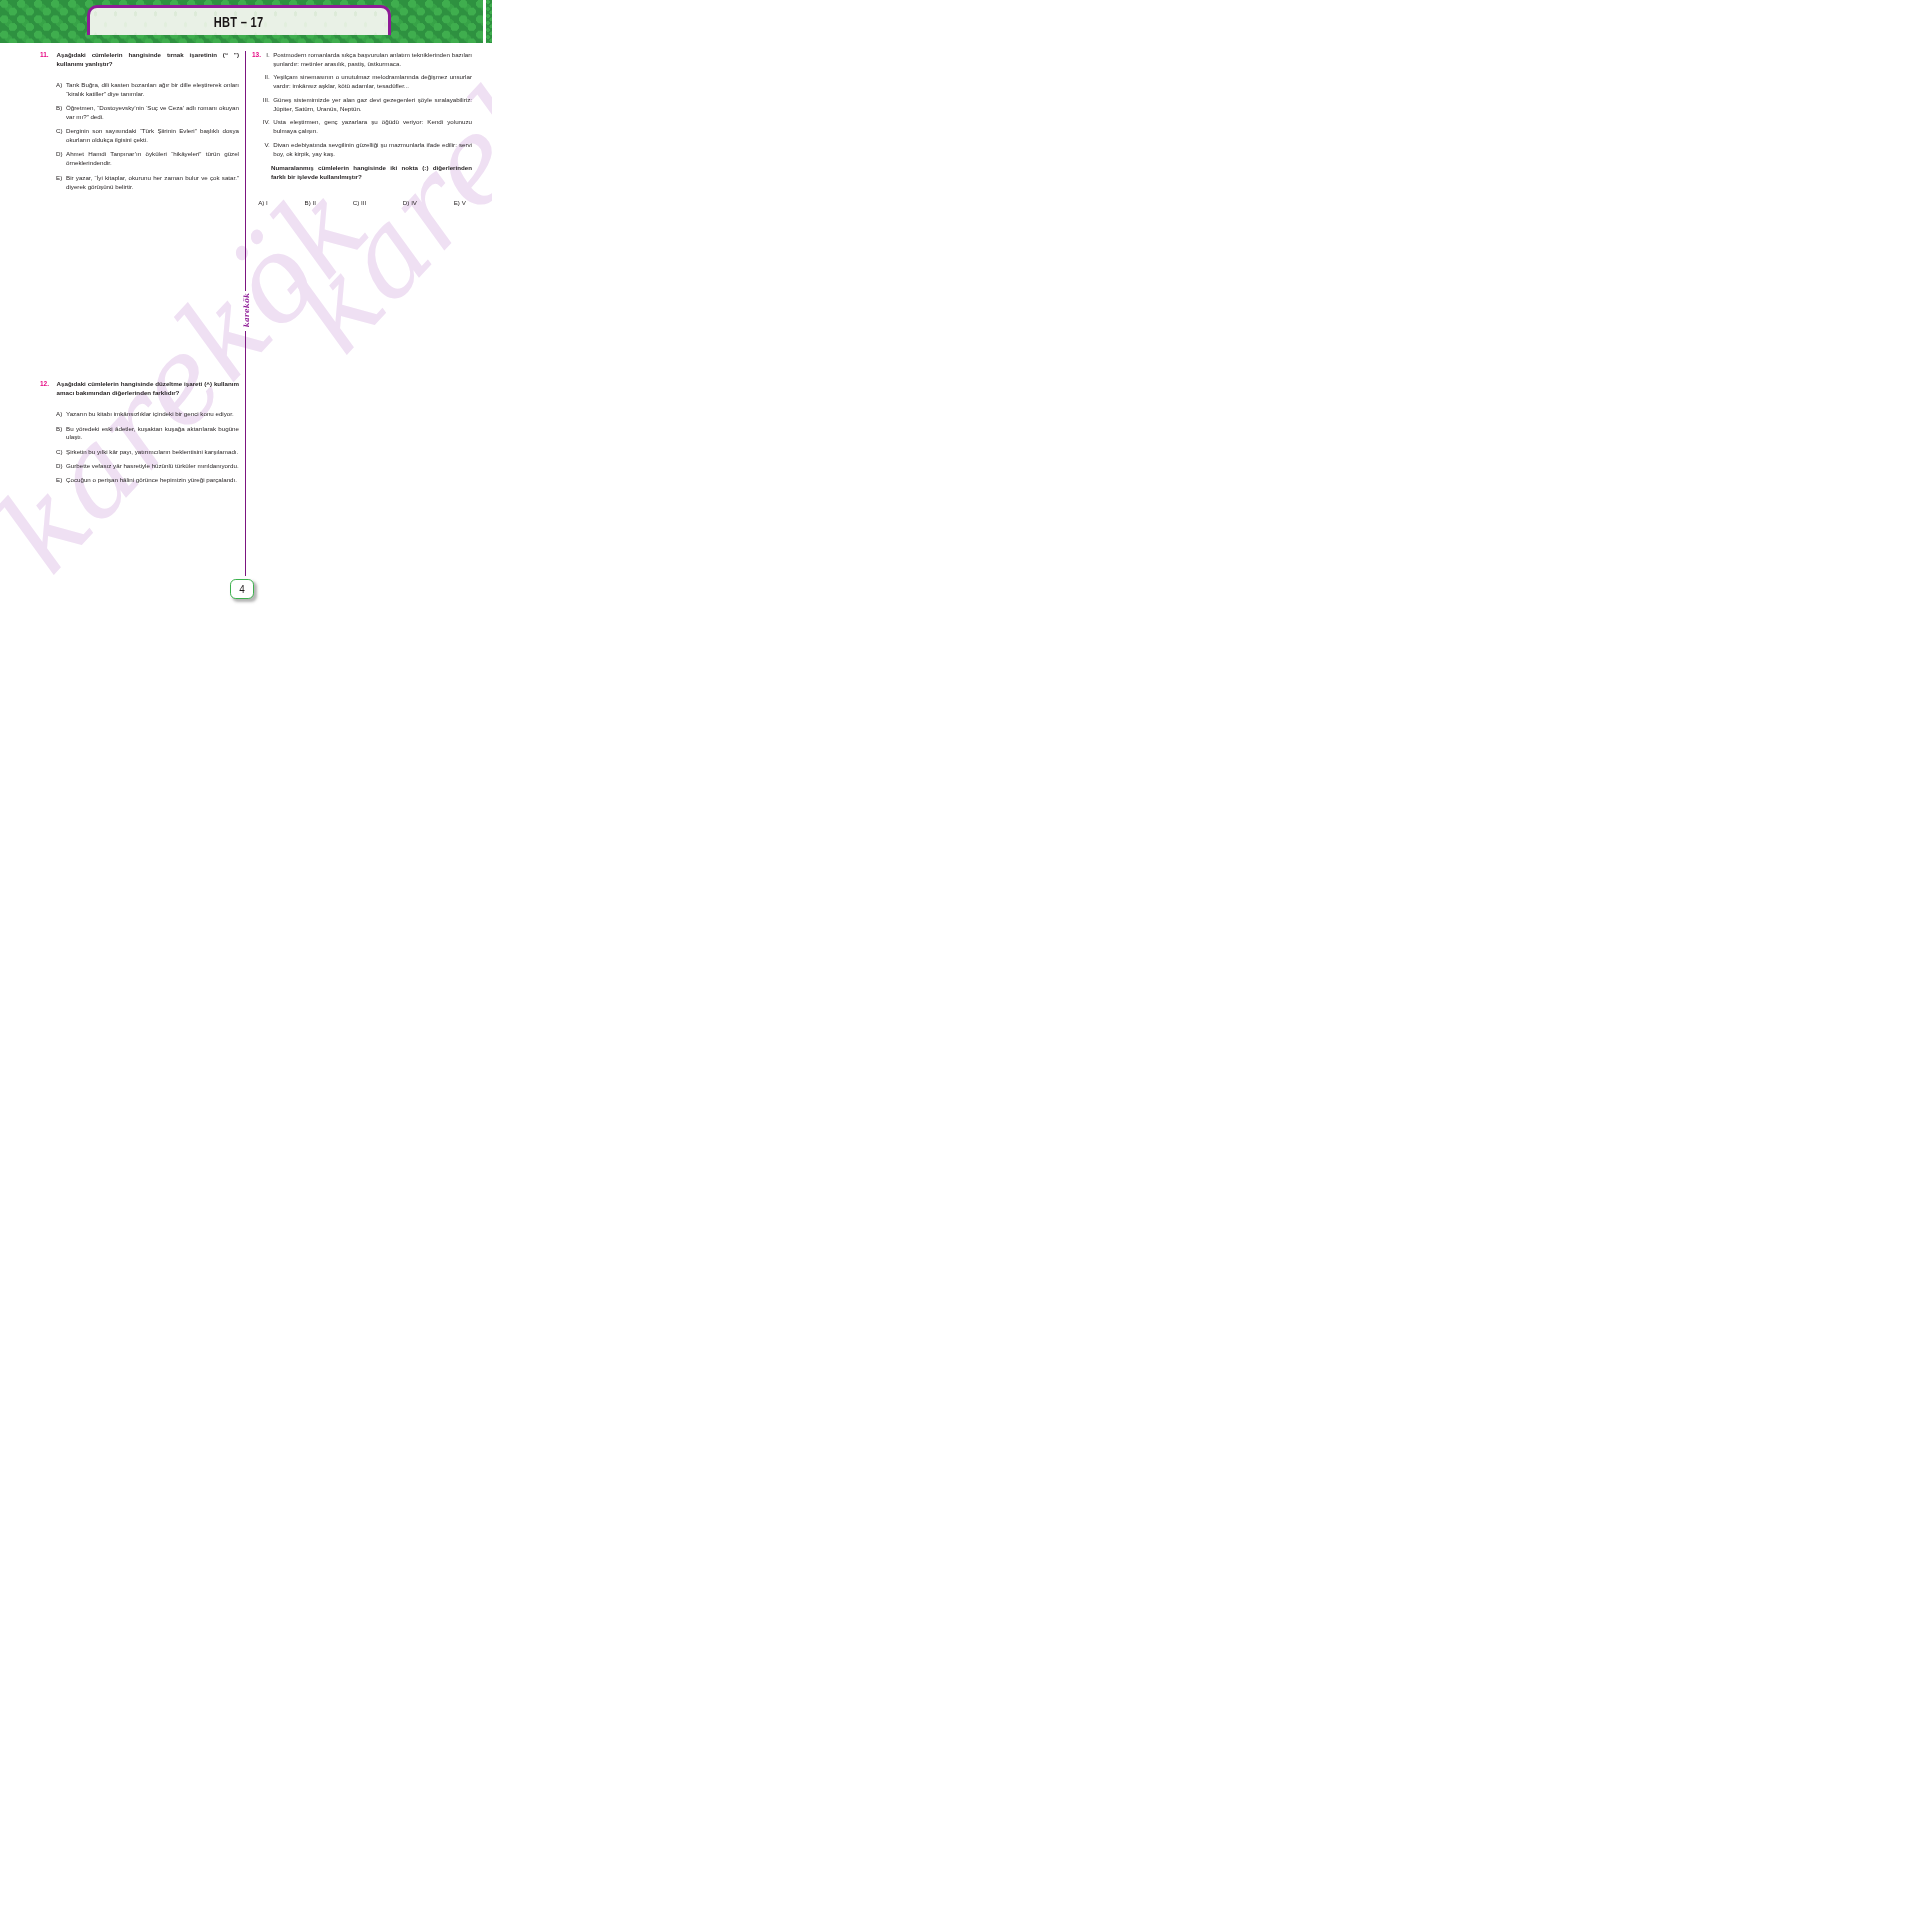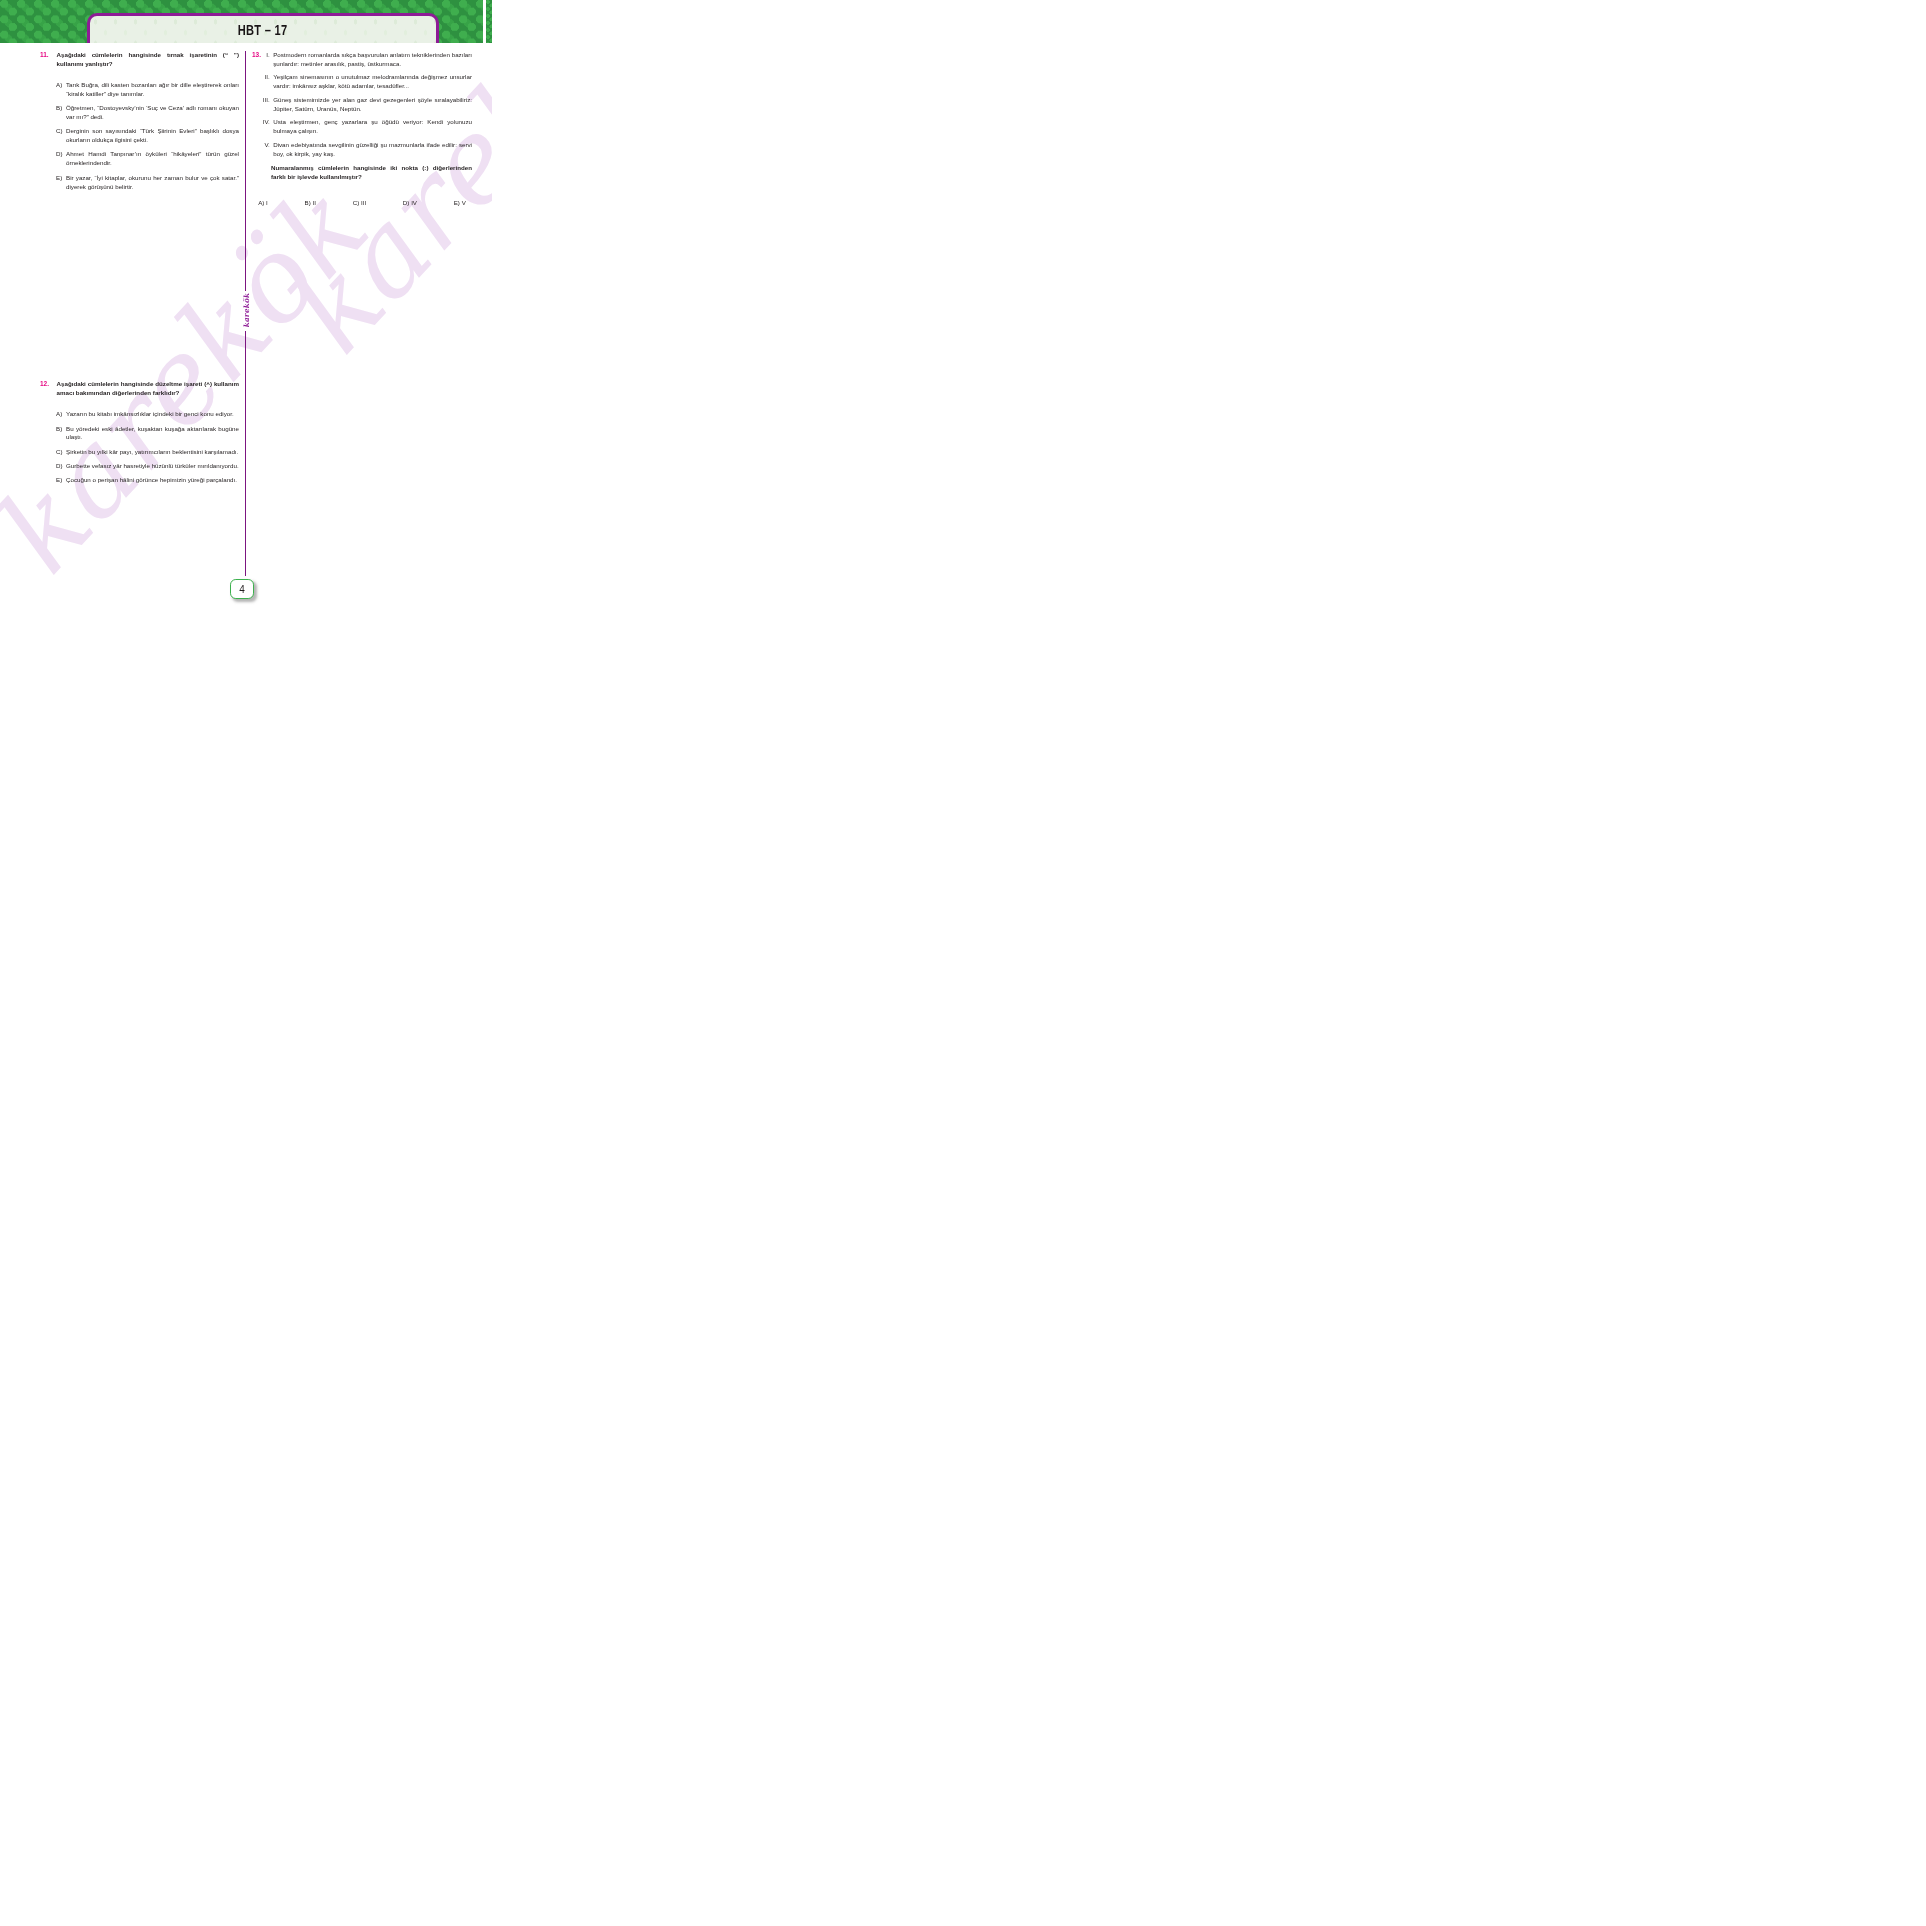--- a/index.html
+++ b/index.html
@@ -20,21 +20,21 @@
   .band-strip{
     position:absolute;left:486px;top:0;width:5.8px;height:43px;
     background-color:#2e9140;
     background-image:
       radial-gradient(circle at 1.9px 1.9px,#3fae4e 1.8px,transparent 2.1px),
       radial-gradient(circle at 5.4px 5.4px,#3fae4e 1.8px,transparent 2.1px);
     background-size:7px 7px;
   }
   
   .hbox{
-    position:absolute;left:87px;top:13px;width:352px;height:30px;box-sizing:border-box;
+    position:absolute;left:87px;top:5px;width:304px;height:30px;box-sizing:border-box;
     background-color:#e9f1e6;
     background-image:
       radial-gradient(ellipse 3.1px 4.2px at 5.4px 5.8px,#ddebd8 60%,transparent 62%),
       radial-gradient(ellipse 3.1px 4.2px at 15.4px 16.6px,#e2efdd 60%,transparent 62%);
     background-size:20px 21.6px;
     border:3.1px solid #8e1b96;border-bottom:none;border-radius:10px 10px 0 0;
     display:flex;align-items:center;justify-content:center;z-index:2;
   }
   .hbox .title{
     font-weight:bold;font-size:15.4px;letter-spacing:0.4px;color:#191516;

